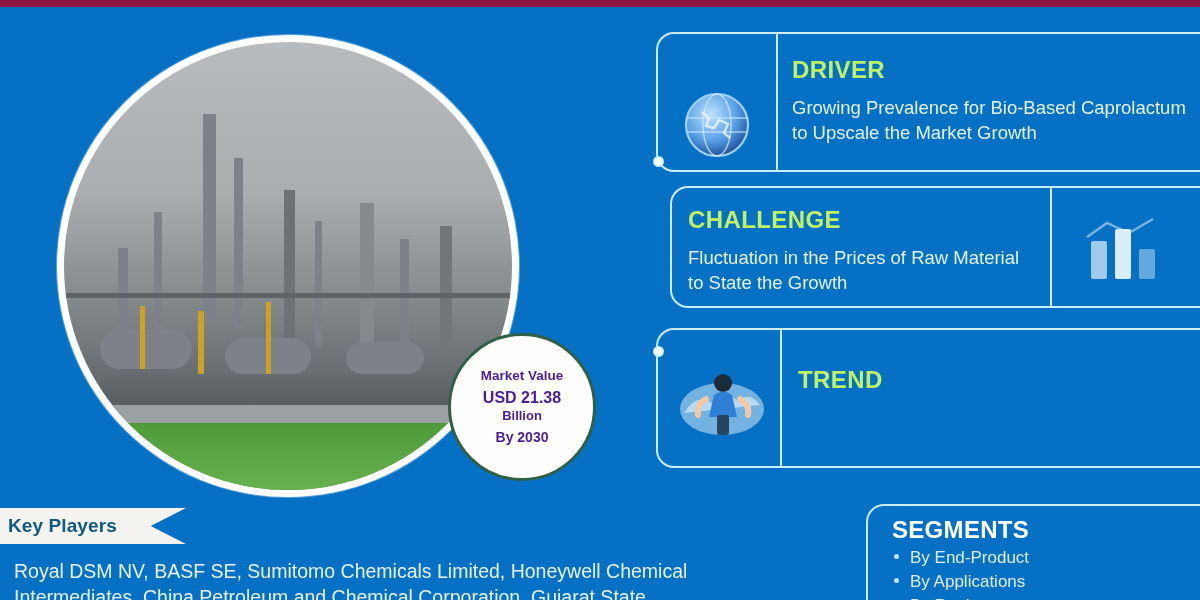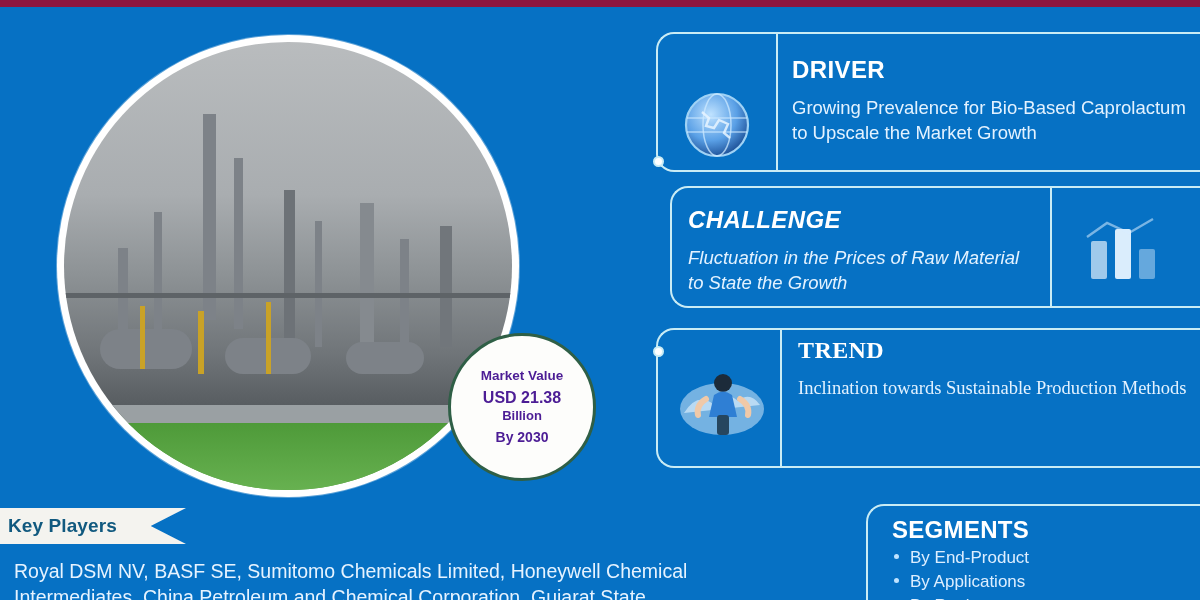--- a/index.html
+++ b/index.html
@@ -110,28 +110,28 @@
   .card-challenge .divider{ left:378px; }
 
   
   .card-trend{ left:8px; top:328px; width:552px; height:140px;
     border-right:none; border-top-right-radius:0; border-bottom-right-radius:0;}
   .card-trend .divider{ left:122px; }
   .card-trend .dot{ left:-5px; top:16px; }
 
   .card-title{
     font-size:24px; font-weight:700; letter-spacing:.4px;
-    color:#ffffff;
+    color:#bef264;
   }
   .card-body{
     font-size:18.5px; line-height:1.34; color:#e3f2ff; margin-top:12px;
   }
   .driver-text{ position:absolute; left:134px; top:22px; width:400px; }
-  .challenge-text{ position:absolute; left:16px; top:18px; width:350px;font-style:italic; }
-  .trend-text{ position:absolute; left:140px; top:7px; width:400px;font-family:Liberation Serif, serif; }
+  .challenge-text{ position:absolute; left:16px; top:18px; width:350px; }
+  .trend-text{ position:absolute; left:140px; top:36px; width:400px; }
 
   .icon-slot{
     position:absolute; display:flex; align-items:center; justify-content:center;
   }
   .icon-globe{ left:18px; top:50px; width:82px; height:82px; }
   .icon-person{ left:16px; top:24px; width:96px; height:92px; }
   .icon-bars{ left:398px; top:24px; width:110px; height:76px; }
 
   
   .card-segments{
@@ -245,21 +245,20 @@
         <path d="M8 56 q14 -22 30 -8 q10 -16 24 -4 q12 -10 22 4" fill="#e8f5ff" opacity=".6"></path>
         <circle cx="47" cy="26" r="9" fill="#1c2b3a"></circle>
         <path d="M38 38 q9 -7 18 0 l5 22 h-28 z" fill="#2f7fd4"></path>
         <rect x="41" y="58" width="12" height="20" rx="3" fill="#26465f"></rect>
         <path d="M30 42 q-10 6 -8 16" stroke="#f0c9a8" stroke-width="6" fill="none" stroke-linecap="round"></path>
         <path d="M64 42 q10 6 8 16" stroke="#f0c9a8" stroke-width="6" fill="none" stroke-linecap="round"></path>
       </svg>
     </div>
     <div class="trend-text">
       <div class="card-title">TREND</div>
-      <div class="card-body">Inclination towards Sustainable Production Methods</div>
     </div>
   </div>
 </div>
 
 <div class="card-segments">
   <div class="seg-title">SEGMENTS</div>
   <ul class="seg-list">
     <li>By End-Product</li>
     <li>By Applications</li>
     <li>By Regions</li>

